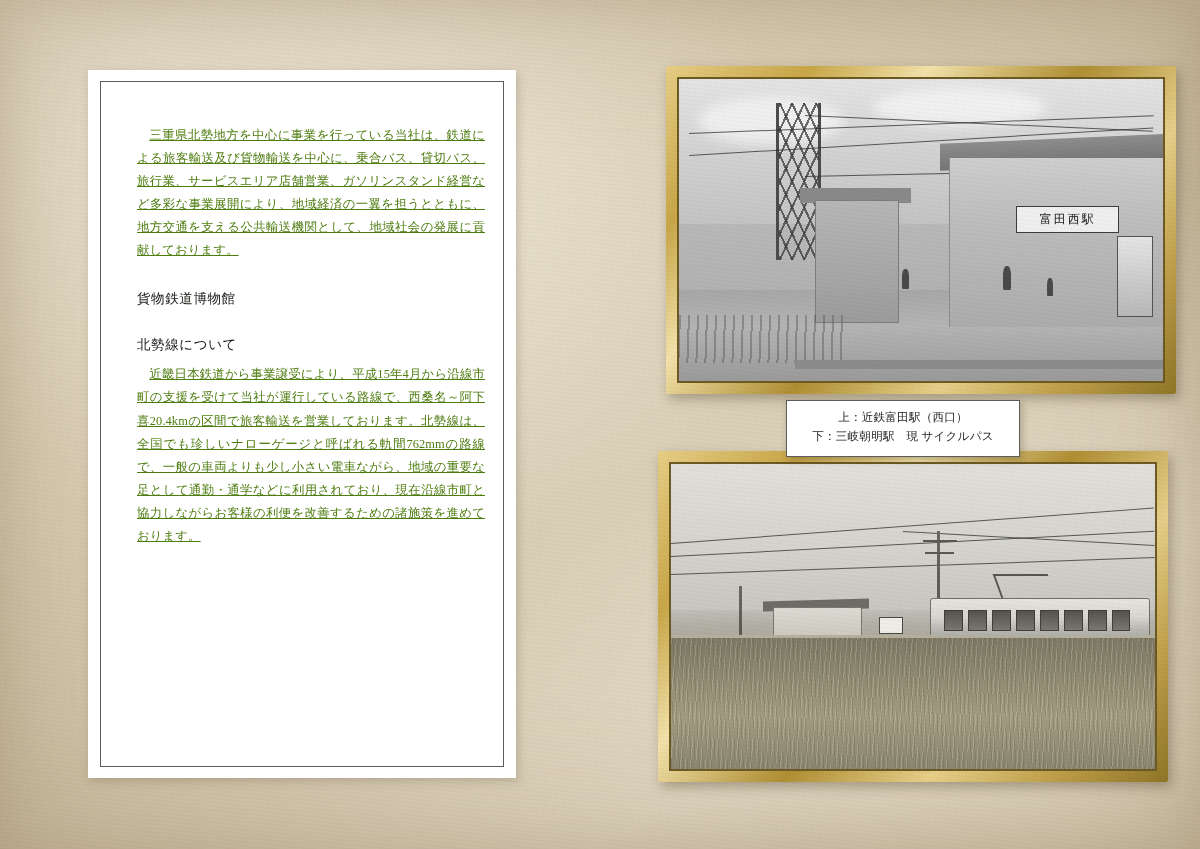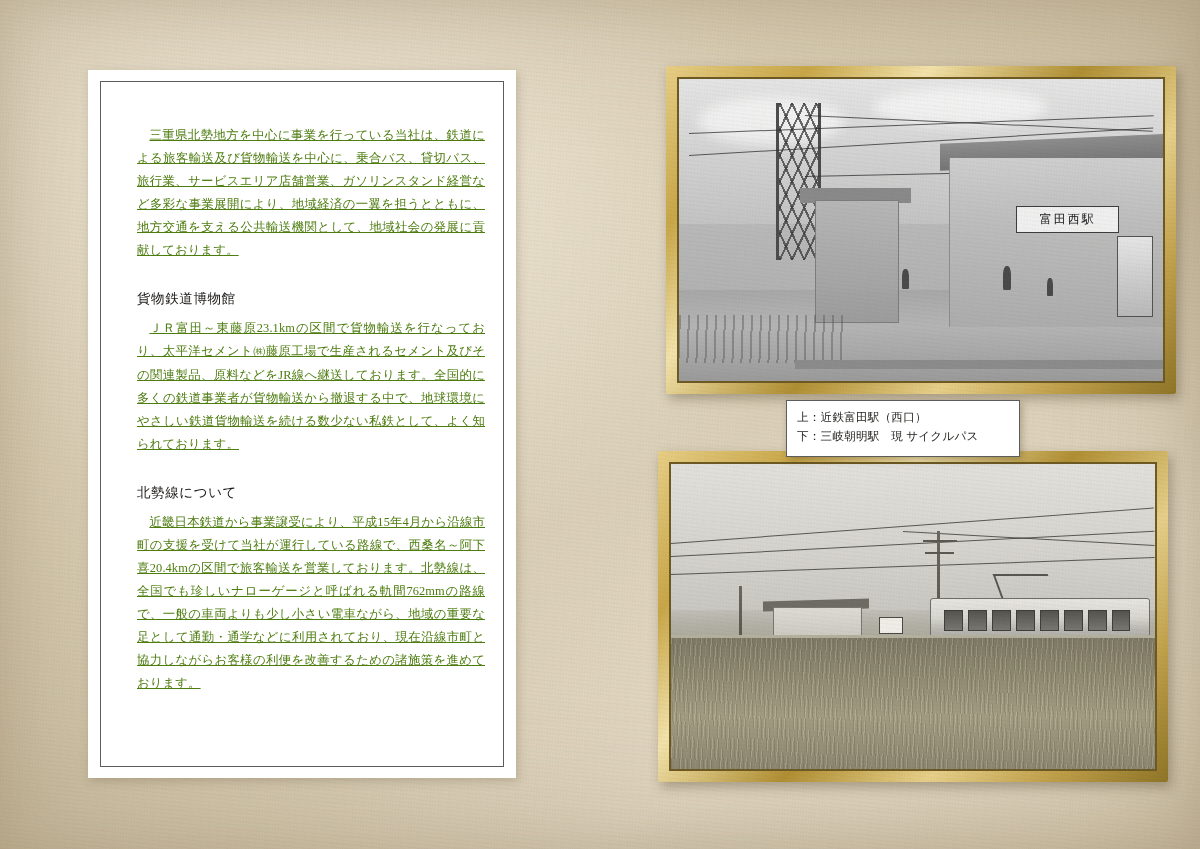--- a/index.html
+++ b/index.html
@@ -329,36 +329,35 @@
     padding: 8px 10px 9px 10px;
     box-sizing: border-box;
     box-shadow: 2px 3px 7px rgba(70,55,30,0.3);
     z-index: 5;
   }
   .caption-line {
     font-size: 11.6px;
     line-height: 1.62;
     color: #1e1c19;
     letter-spacing: 0.2px;
-    text-align: left;
+    text-align: center;
   }
 </style>
 </head>
 <body>
 
 <div class="page">
 
   <div class="text-card">
     <div class="text-card-inner">
       <div class="text-body">
 
         <p class="para">三重県北勢地方を中心に事業を行っている当社は、鉄道による旅客輸送及び貨物輸送を中心に、乗合バス、貸切バス、旅行業、サービスエリア店舗営業、ガソリンスタンド経営など多彩な事業展開により、地域経済の一翼を担うとともに、地方交通を支える公共輸送機関として、地域社会の発展に貢献しております。</p>
 
         <h2 class="sec-title spaced">貨物鉄道博物館</h2>
-        <p class="para">ＪＲ富田～東藤原23.1kmの区間で貨物輸送を行なっており、太平洋セメント㈱藤原工場で生産されるセメント及びその関連製品、原料などをJR線へ継送しております。全国的に多くの鉄道事業者が貨物輸送から撤退する中で、地球環境にやさしい鉄道貨物輸送を続ける数少ない私鉄として、よく知られております。</p>
 
         <h2 class="sec-title spaced">北勢線について</h2>
         <p class="para">近畿日本鉄道から事業譲受により、平成15年4月から沿線市町の支援を受けて当社が運行している路線で、西桑名～阿下喜20.4kmの区間で旅客輸送を営業しております。北勢線は、全国でも珍しいナローゲージと呼ばれる軌間762mmの路線で、一般の車両よりも少し小さい電車ながら、地域の重要な足として通勤・通学などに利用されており、現在沿線市町と協力しながらお客様の利便を改善するための諸施策を進めております。</p>
 
       </div>
     </div>
   </div>
 
   <div class="frame" id="frame-top">
     <div class="frame-inner">

